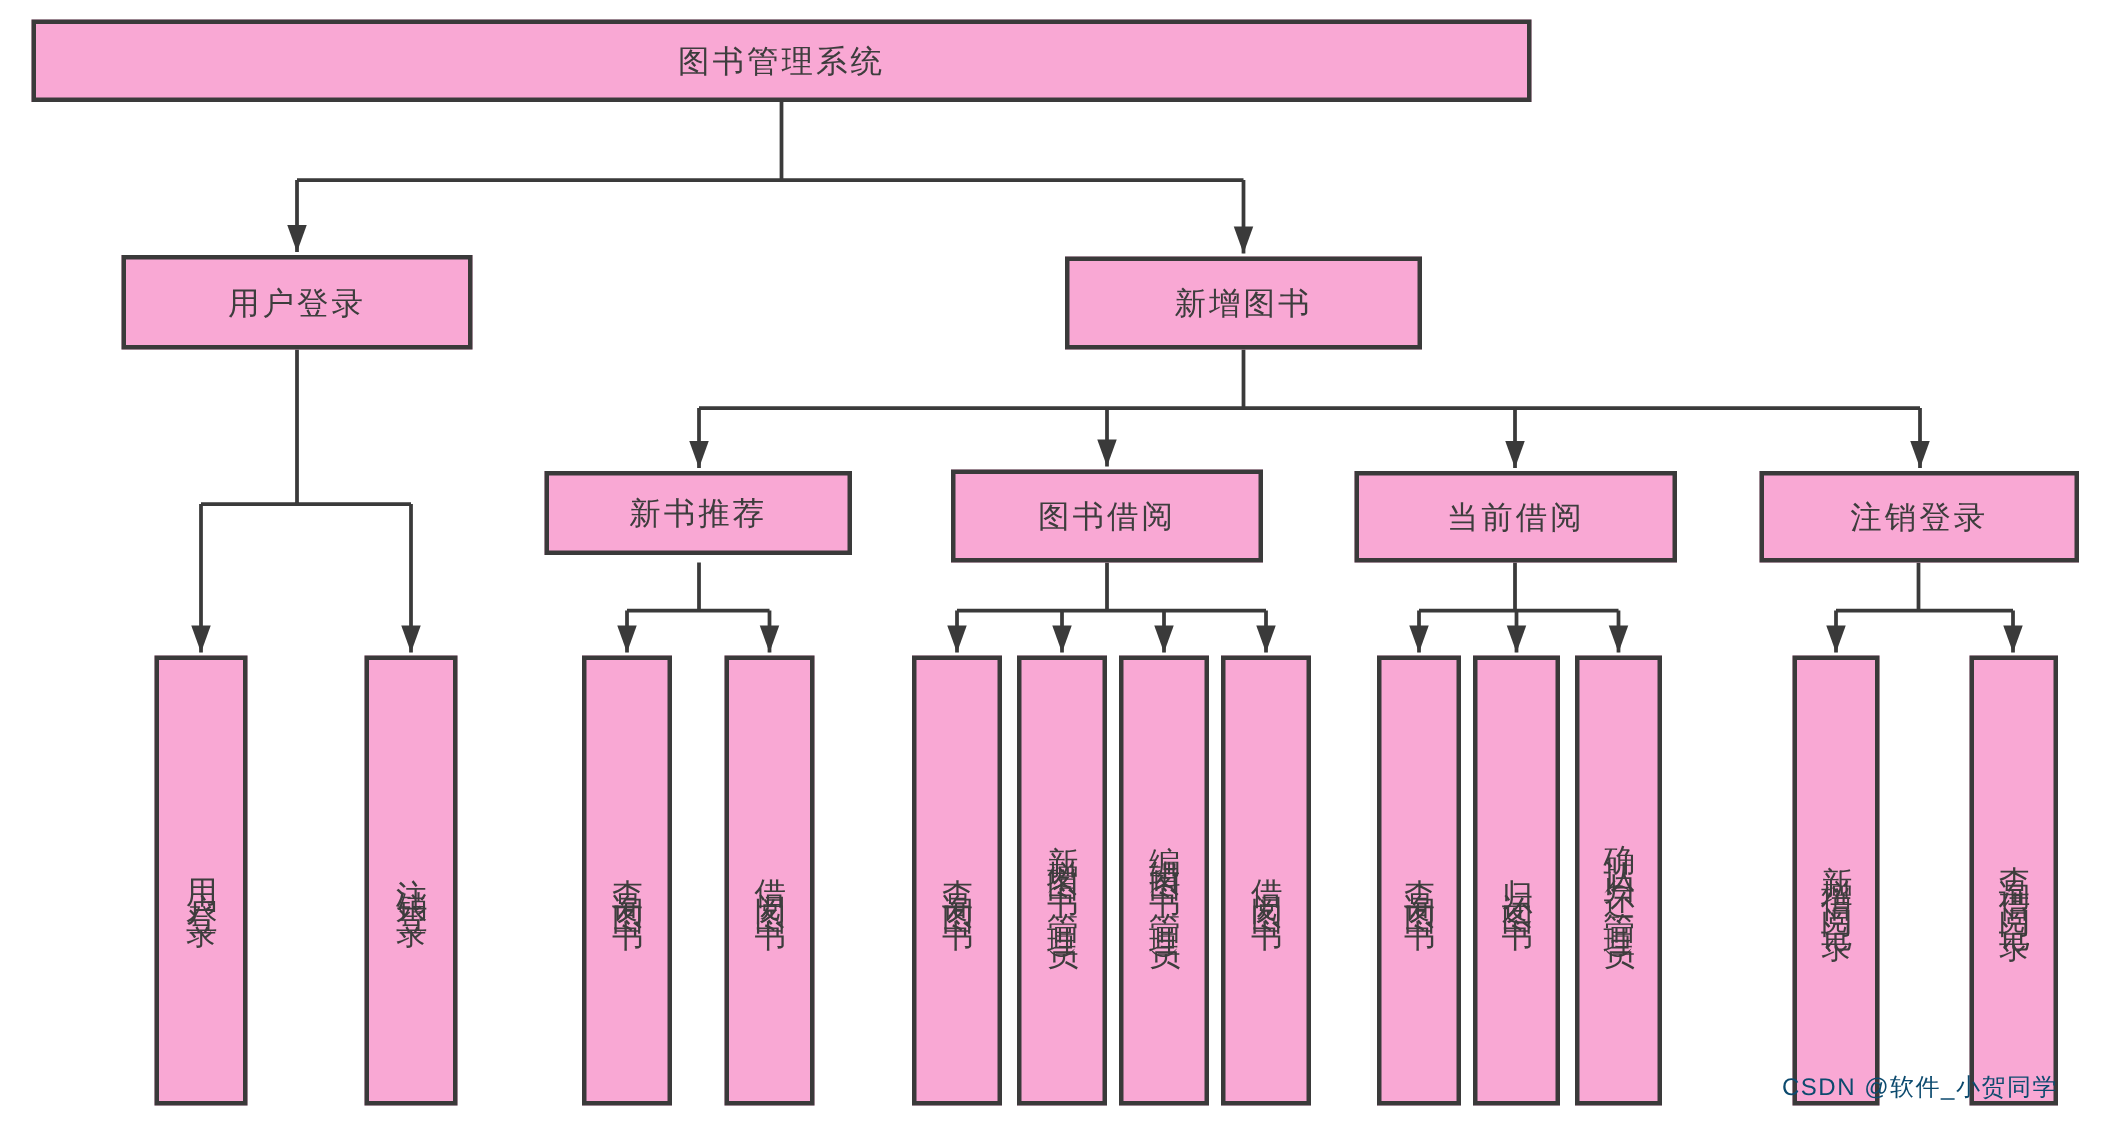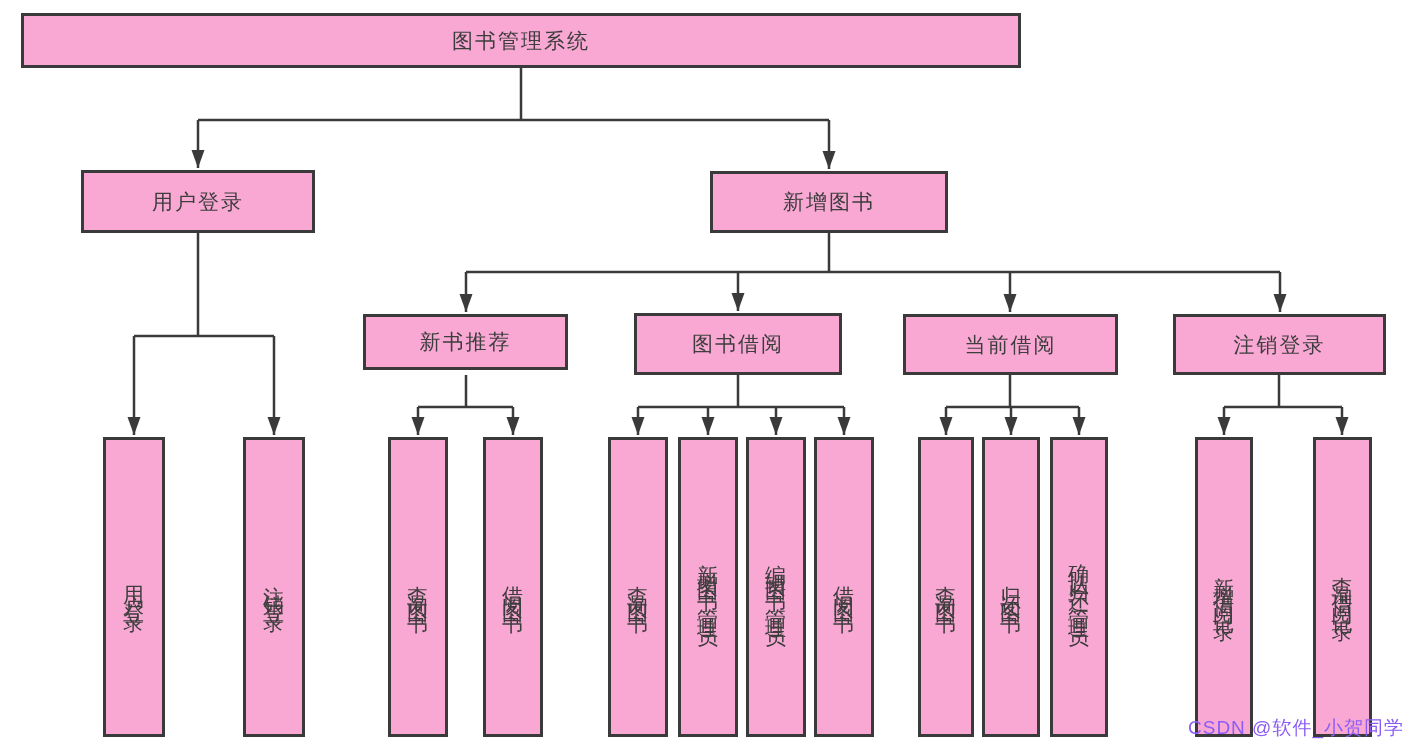--- a/index.html
+++ b/index.html
@@ -70,23 +70,23 @@
   .n-leaf-8  { left: 918px;  width: 56px; }
   .n-leaf-9  { left: 982px;  width: 58px; }
   .n-leaf-10 { left: 1050px; width: 58px; }
   .n-leaf-11 { left: 1195px; width: 58px; }
   .n-leaf-12 { left: 1313px; width: 59px; }
 
   .watermark {
     position: absolute;
     left: 1188px;
     top: 715px;
-    font-size: 19px;
+    font-size: 16px;
     letter-spacing: 1px;
-    color: #8b5cf6;
+    color: #0c4a6e;
     white-space: nowrap;
     z-index: 3;
   }
 </style>
 </head>
 <body>
 
 <div class="canvas">
 
   <svg class="connector-layer" viewBox="0 0 1405 747" xmlns="http://www.w3.org/2000/svg">

